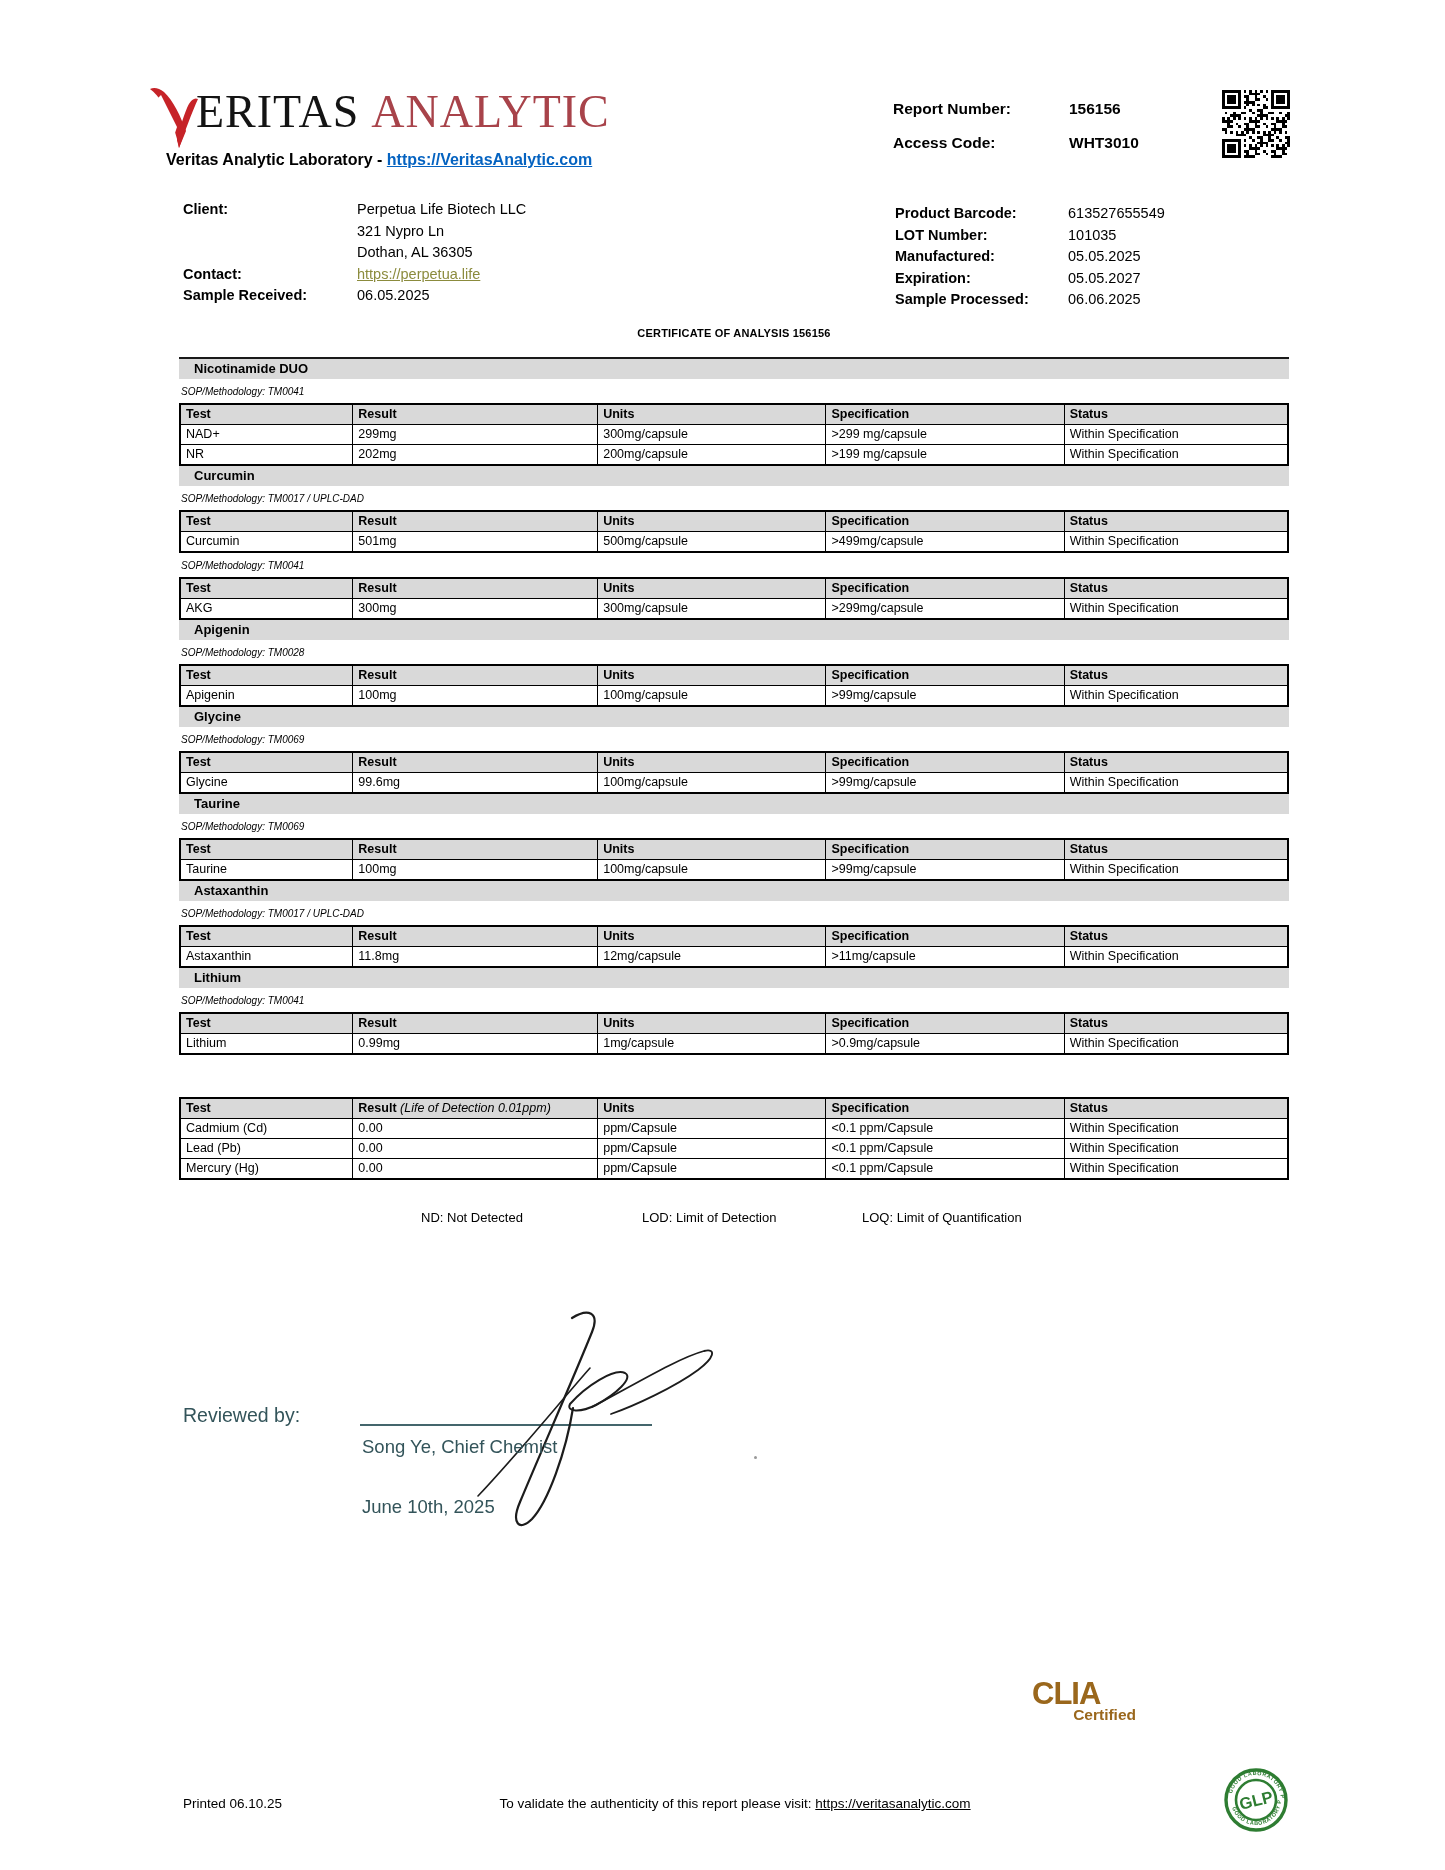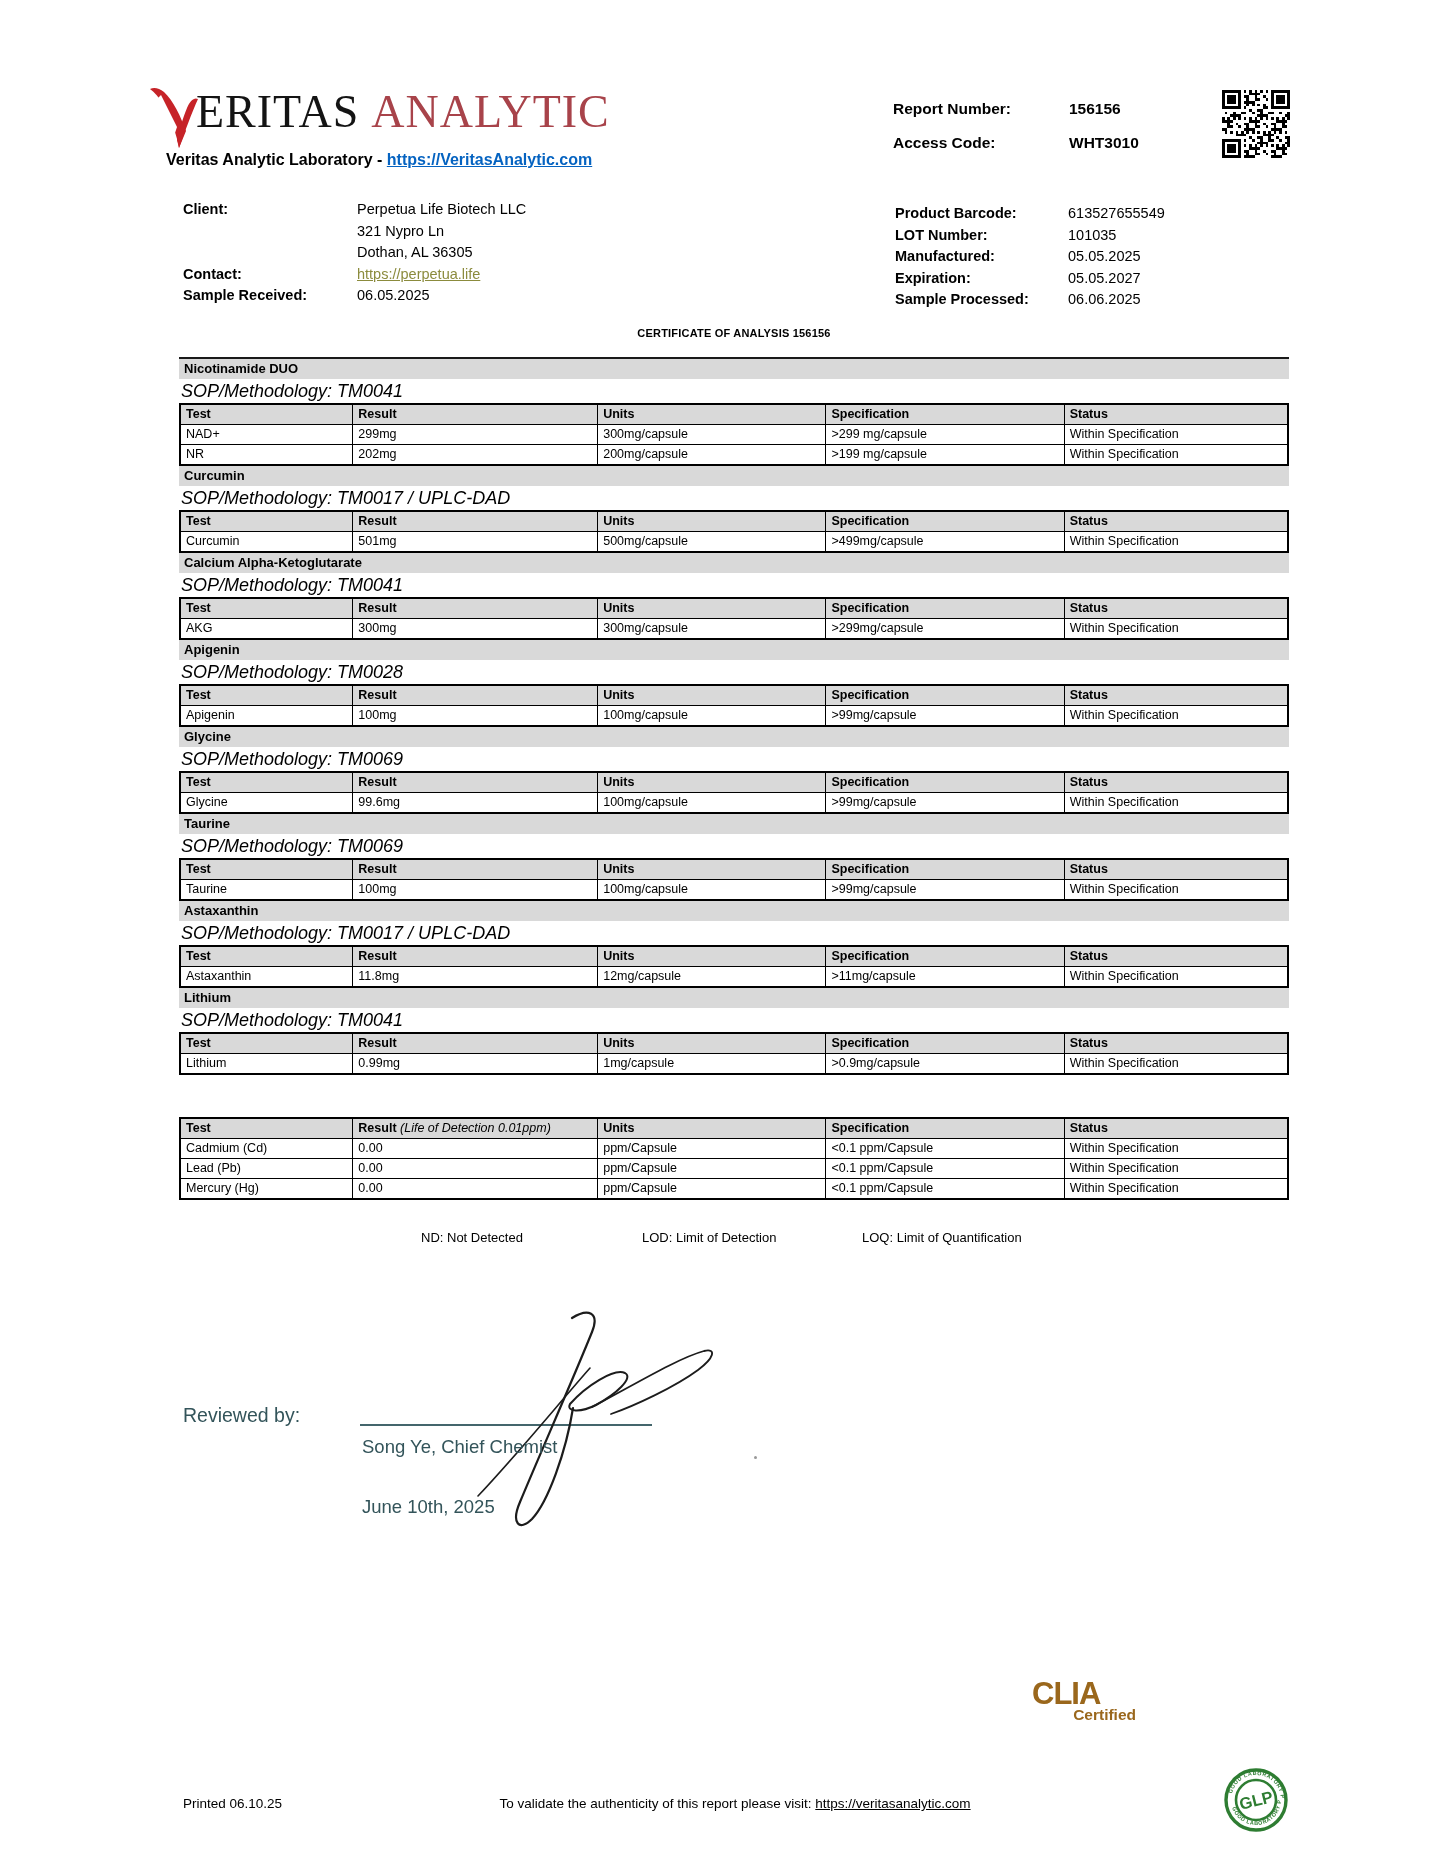--- a/index.html
+++ b/index.html
@@ -37,23 +37,23 @@
     grid-template-columns:173px auto;font-size:14.5px;line-height:21.5px;}
   .lbl{font-weight:bold;}
   .contact-link{color:var(--c-contact_olive);text-decoration:underline;}
 
   
   .coa-title{position:absolute;left:179px;top:327px;width:1110px;text-align:center;
     font-size:11px;font-weight:bold;letter-spacing:.2px;}
 
   
   .coa{position:absolute;left:179px;top:357px;width:1110px;}
-  .band{background:var(--c-band);font-weight:bold;font-size:13px;line-height:16px;padding:2px 5px;}
+  .band{background:var(--c-band);font-weight:bold;font-size:13px;line-height:16px;padding:2px 15px;}
   .section:first-child .band{border-top:2px solid #1a1a1a;}
-  .sop{font-style:italic;font-size:18px;line-height:15px;padding:5px 5px 4px 2px;}
+  .sop{font-style:italic;font-size:10px;line-height:15px;padding:5px 5px 4px 2px;}
   table.coa-table{width:100%;border-collapse:collapse;border:2px solid var(--c-border);table-layout:fixed;}
   table.coa-table th, table.coa-table td{
     border:1px solid var(--c-border);padding:2px 5px;font-size:12.5px;line-height:15px;
     text-align:left;overflow:hidden;white-space:nowrap;}
   table.coa-table th{background:var(--c-band);font-weight:bold;}
   table.coa-table td{background:#fff;font-weight:normal;}
   .result-note{font-weight:normal;font-style:italic;}
   .metals{margin-top:42px;}
   .legend{position:relative;margin-top:30px;height:18px;font-size:13px;}
   .legend span{position:absolute;top:0;}
@@ -394,21 +394,20 @@
               <td>Curcumin</td>
               <td>501mg</td>
               <td>500mg/capsule</td>
               <td>&gt;499mg/capsule</td>
               <td>Within Specification</td>
             </tr>
           </tbody>
         </table>
       </section>
       <section class="section">
-        <div class="band">Calcium Alpha-Ketoglutarate</div>
         <div class="sop">SOP/Methodology: TM0041</div>
         <table class="coa-table">
           <colgroup>
             <col style="width: 15.6%;">
             <col style="width: 22.1%;">
             <col style="width: 20.6%;">
             <col style="width: 21.5%;">
             <col style="width: 20.2%;">
           </colgroup>
           <thead>

